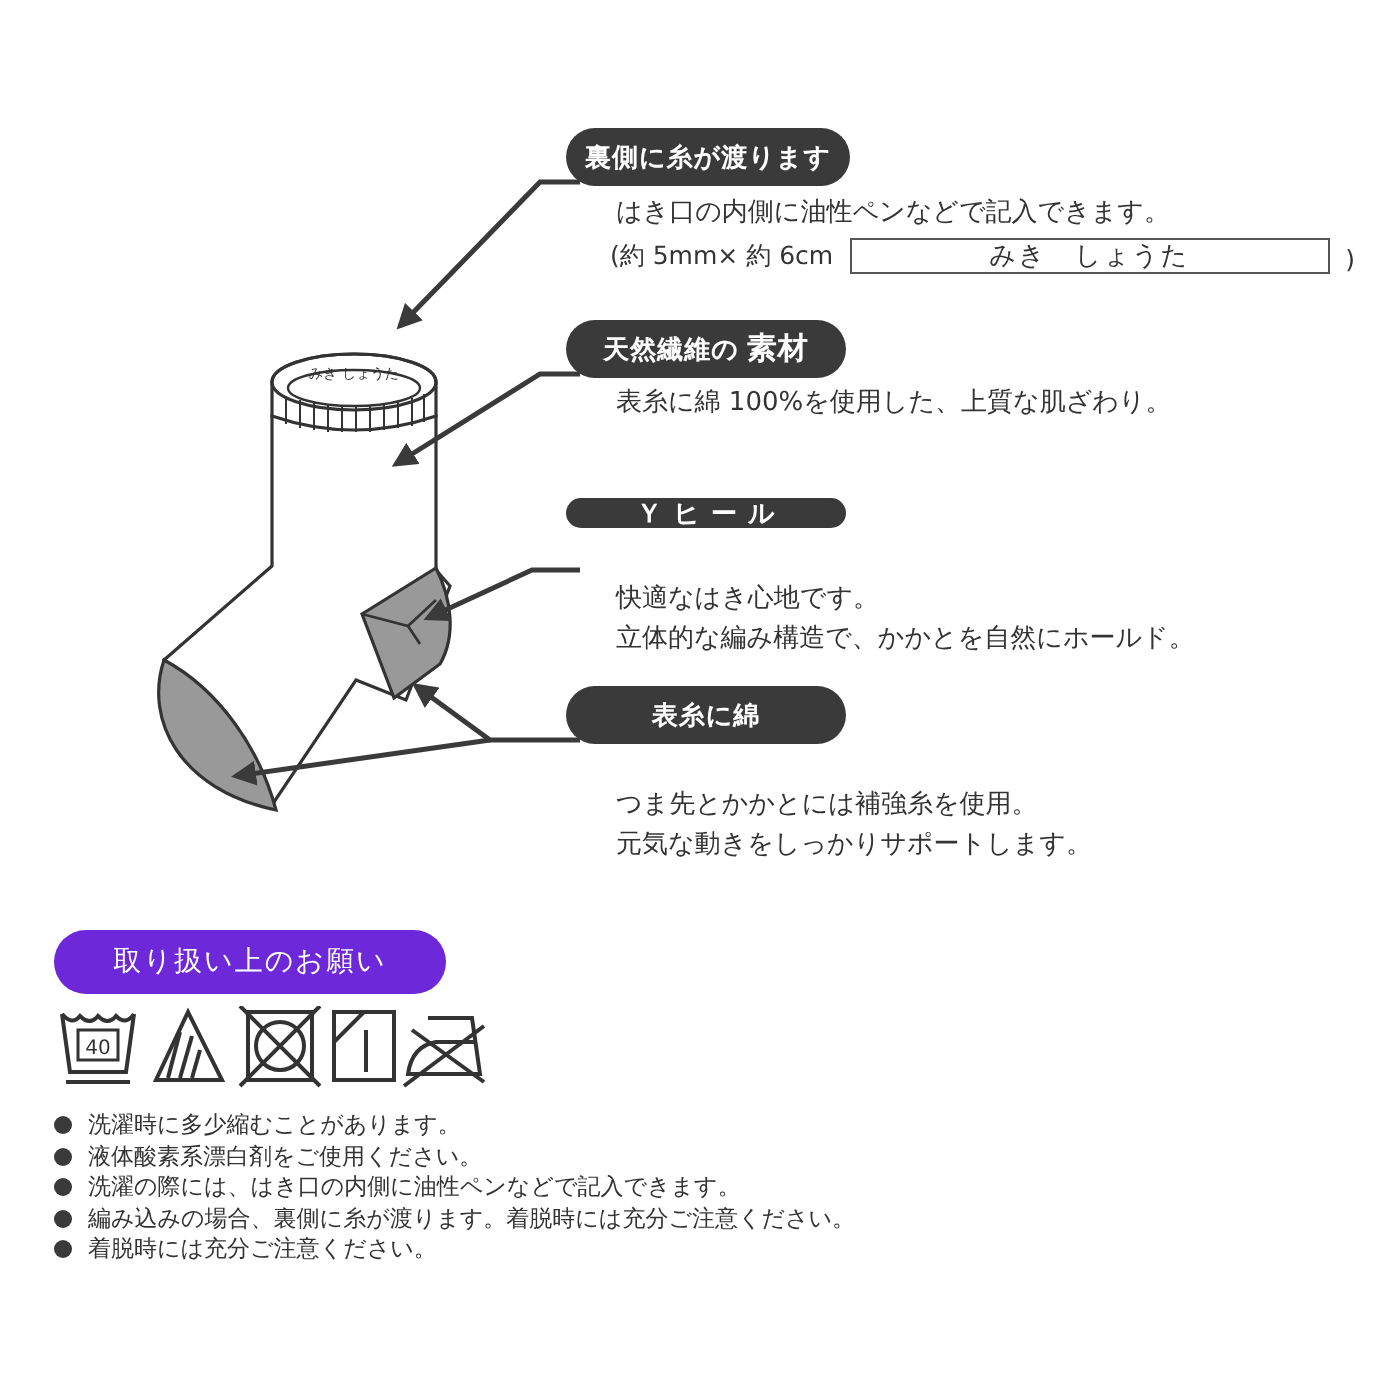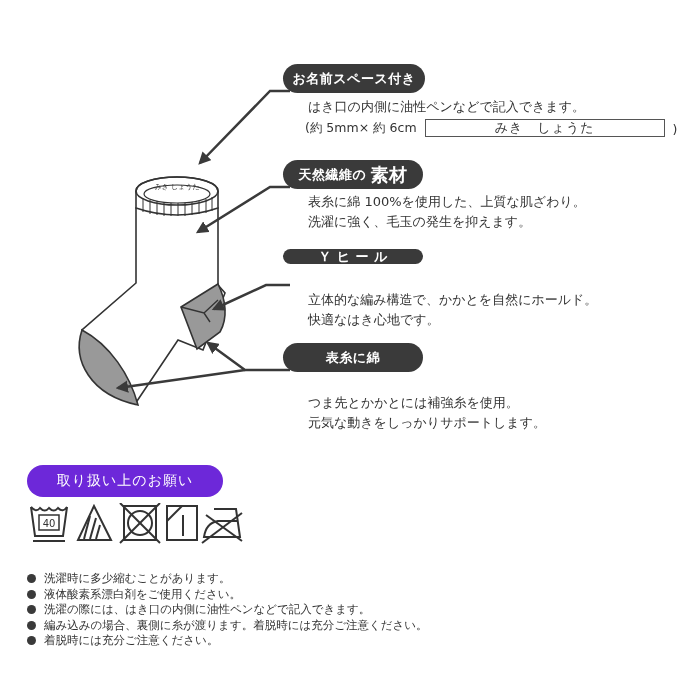--- a/index.html
+++ b/index.html
@@ -1,31 +1,31 @@
 <!DOCTYPE html>
 <html><head>
 <meta charset="utf-8">
 <style>
   html, body { margin: 0; padding: 0; background: #ffffff; }
   body { width: 700px; height: 700px; position: relative; overflow: hidden;
          font-family: "DejaVu Sans", "Liberation Sans", sans-serif; color: #2f2f2f; }
   .pill { position: absolute; background: #3a3a3a; color: #ffffff;
           border-radius: 15px; display: flex; align-items: center; justify-content: center;
           font-size: 13px; font-weight: bold; letter-spacing: 0.5px; }
-  .pill .big { font-size: 18px; margin-left: 4px; }
+  .pill .big { font-size: 15px; margin-left: 4px; }
   .desc { position: absolute; left: 308px; font-size: 13px; line-height: 20px; color: #333; white-space: nowrap; }
   .namebox-row { position: absolute; left: 305px; top: 119px; font-size: 12.5px; color: #333; display: flex; align-items: flex-end; }
   .namebox { width: 238px; height: 16px; border: 1.5px solid #555; margin: 0 8px 0 8px;
              display: flex; align-items: center; justify-content: center; font-size: 13px; letter-spacing: 1px; }
   svg.art { position: absolute; left: 0; top: 0; }
   .care-title { position: absolute; left: 27px; top: 465px; width: 196px; height: 32px;
                 background: #6d28d9; color: #fff; border-radius: 16px; display: flex;
                 align-items: center; justify-content: center; font-size: 14px; letter-spacing: 1px; }
   .care-icons { position: absolute; left: 28px; top: 503px; width: 220px; height: 42px; }
-  .notes { position: absolute; left: 27px; top: 571px; font-size: 11.5px; line-height: 15.5px; color: #333; }
+  .notes { position: absolute; left: 27px; top: 555px; font-size: 11.5px; line-height: 15.5px; color: #333; }
   .notes .note { display: flex; align-items: center; white-space: nowrap; }
   .notes .dot { width: 9px; height: 9px; border-radius: 50%; background: #3a3a3a; margin-right: 8px; display: inline-block; }
 </style>
 </head>
 <body>
 
 <svg class="art" width="700" height="460" viewBox="0 0 700 460">
   <defs>
     <marker id="ah" viewBox="0 0 10 10" refX="8" refY="5" markerWidth="5" markerHeight="5" orient="auto-start-reverse">
       <path d="M0,0 L10,5 L0,10 z" fill="#3a3a3a"></path>
@@ -66,48 +66,47 @@
   <g stroke="#3a3a3a" stroke-width="2.5" fill="none">
     <polyline points="290,91 270,91 200,163" marker-end="url(#ah)"></polyline>
     <polyline points="290,187 270,187 198,232" marker-end="url(#ah)"></polyline>
     <polyline points="290,285 266,285 214,309" marker-end="url(#ah)"></polyline>
     <polyline points="290,370 245,370 208,343" marker-end="url(#ah)"></polyline>
     <polyline points="245,370 118,388" marker-end="url(#ah)"></polyline>
   </g>
 </svg>
 
 <div class="pill" style="left:283px;top:64px;width:142px;height:29px;">
-  <span>お名前スペース付き</span>
+  <span>裏側に糸が渡ります</span>
 </div>
 <div class="desc" style="top:97px;">
   <div>はき口の内側に油性ペンなどで記入できます。</div>
 </div>
 <div class="namebox-row">
   <span>(約 5mm× 約 6cm</span>
   <span class="namebox">
     <span>みき　しょうた</span>
   </span>
   <span>)</span>
 </div>
 
 <div class="pill" style="left:283px;top:160px;width:140px;height:29px;">
   <span>天然繊維の</span>
   <span class="big">素材</span>
 </div>
 <div class="desc" style="top:192px;">
   <div>表糸に綿 100%を使用した、上質な肌ざわり。</div>
-  <div>洗濯に強く、毛玉の発生を抑えます。</div>
 </div>
 
 <div class="pill" style="left:283px;top:249px;width:140px;height:15px;">
   <span>Ｙ ヒ ー ル</span>
 </div>
 <div class="desc" style="top:290px;">
+  <div>快適なはき心地です。</div>
   <div>立体的な編み構造で、かかとを自然にホールド。</div>
-  <div>快適なはき心地です。</div>
 </div>
 
 <div class="pill" style="left:283px;top:343px;width:140px;height:29px;">
   <span>表糸に綿</span>
 </div>
 <div class="desc" style="top:393px;">
   <div>つま先とかかとには補強糸を使用。</div>
   <div>元気な動きをしっかりサポートします。</div>
 </div>
 

